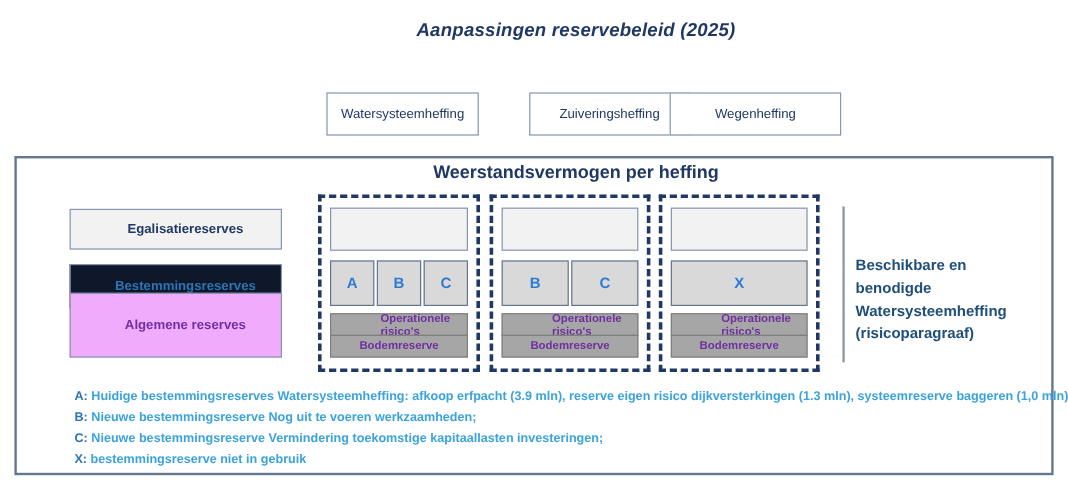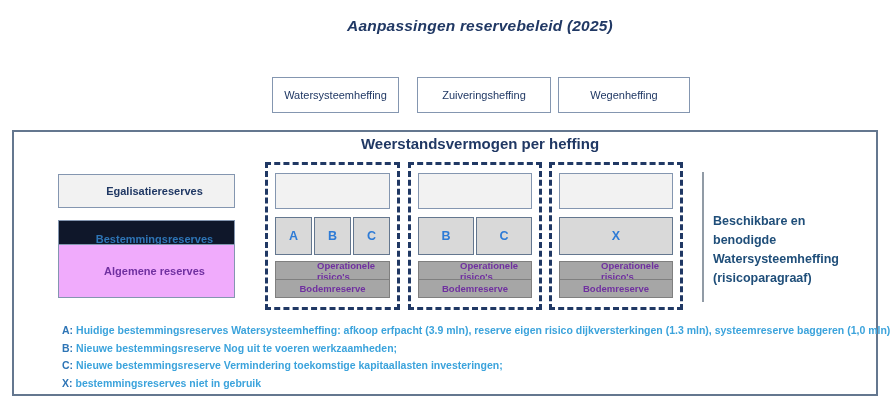--- a/index.html
+++ b/index.html
@@ -10,22 +10,22 @@
     position:absolute;left:130px;top:17px;width:700px;text-align:center;
     font-size:15.5px;font-weight:bold;font-style:italic;color:#203864;letter-spacing:.2px;
   }
 
   .levy-box{
     position:absolute;top:77px;height:36px;background:#fff;border:1.5px solid #8496B0;
     display:flex;align-items:center;justify-content:center;box-sizing:border-box;
     font-size:11px;font-weight:normal;color:#203864;
   }
   #levy-0{left:272px;width:127px;}
-  #levy-1{left:417px;width:134px;}
-  #levy-2{left:558px;width:132px;}
+  #levy-1{left:441px;width:134px;}
+  #levy-2{left:558px;width:143px;}
 
   .main-box{
     position:absolute;left:12px;top:130px;width:866px;height:266px;
     border:2px solid #64778F;background:#fff;box-sizing:border-box;
   }
   .main-title{
     position:absolute;left:120px;top:135px;width:720px;text-align:center;
     font-size:15px;font-weight:bold;color:#203864;
   }
 
@@ -133,16 +133,16 @@
   <div class="side-line"></div>
   <div class="side-label">Beschikbare en
 benodigde
 Watersysteemheffing
 (risicoparagraaf)</div>
 
   <div class="notes">
     <div><span class="note-prefix">A:</span><span class="note-text">Huidige bestemmingsreserves Watersysteemheffing: afkoop erfpacht (3.9 mln), reserve eigen risico dijkversterkingen (1.3 mln),  systeemreserve baggeren (1,0 mln);</span></div>
     <div><span class="note-prefix">B:</span><span class="note-text">Nieuwe bestemmingsreserve  Nog uit te voeren werkzaamheden;</span></div>
     <div><span class="note-prefix">C:</span><span class="note-text">Nieuwe bestemmingsreserve Vermindering toekomstige kapitaallasten investeringen;</span></div>
-    <div><span class="note-prefix">X:</span><span class="note-text">bestemmingsreserves niet in gebruik</span></div>
+    <div><span class="note-prefix">X:</span><span class="note-text">bestemmingsreserve niet in gebruik</span></div>
   </div>
 
 </div>
 
 </body></html>

